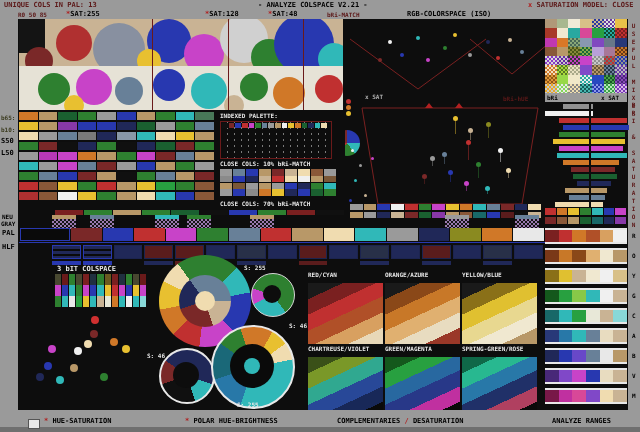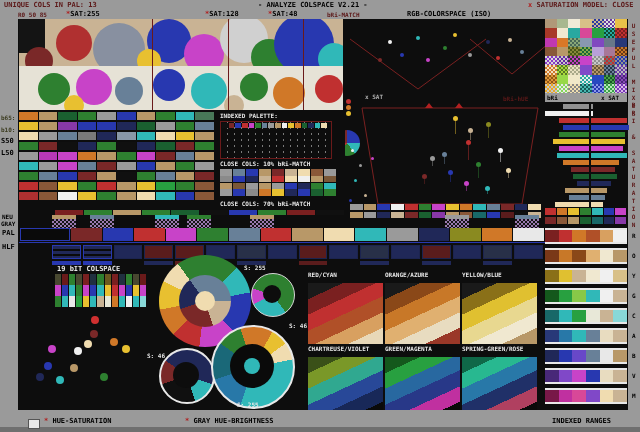--- a/index.html
+++ b/index.html
@@ -684,21 +684,21 @@
       <div class="seg" style="background: rgb(90, 28, 28);"></div>
       <div class="seg" style="background: transparent;"></div>
       <div class="seg" style="background: rgb(32, 40, 88);"></div>
       <div class="seg" style="background: transparent;"></div>
       <div class="seg" style="background: rgb(32, 40, 88);"></div>
       <div class="seg" style="background: transparent;"></div>
       <div class="seg" style="background: rgb(32, 40, 88);"></div>
       <div class="seg" style="background: transparent;"></div>
     </div>
 
-  <span id="cs-title" class="abs t7 whitetxt">19 bIT COLSPACE</span>
+  <span id="cs-title" class="abs t7 whitetxt">3 bIT COLSPACE</span>
   <div id="colspace" class="abs">
       <div class="mcol">
         <div class="mc" style="background: rgb(72, 72, 48);"></div>
         <div class="mc" style="background: rgb(200, 67, 200);"></div>
         <div class="mc" style="background: rgb(46, 128, 48);"></div>
       </div>
       <div class="mcol">
         <div class="mc" style="background: rgb(106, 26, 26);"></div>
         <div class="mc" style="background: rgb(40, 56, 176);"></div>
         <div class="mc" style="background: rgb(48, 184, 184);"></div>
@@ -871,17 +871,18 @@
       <div class="rrow" style="top: 160px;">
         <div class="rband" style="background: linear-gradient(90deg, rgb(120, 24, 72) 0%, rgb(120, 24, 72) 17%, rgb(192, 48, 160) 17%, rgb(192, 48, 160) 33%, rgb(216, 72, 152) 33%, rgb(216, 72, 152) 50%, rgb(128, 72, 200) 50%, rgb(128, 72, 200) 67%, rgb(240, 220, 176) 67%, rgb(240, 220, 176) 83%, rgb(201, 179, 148) 83%, rgb(201, 179, 148) 100%);"></div>
         <div class="rlet">M</div>
       </div>
     </div>
 
   <div id="footer" class="abs">
     <div id="f-dark"></div>
     <div id="f-tile"></div>
     <span id="f-hue" class="abs t7"><span class="redtxt">*</span> <span>HUE-SATURATION</span></span>
-    <span id="f-polar" class="abs t7"><span class="redtxt">*</span> <span>GRAY HUE-BRIGHTNESS</span></span>
-    <span id="f-ranges" class="abs t7">INDEXED RANGES</span>
+    <span id="f-polar" class="abs t7"><span class="redtxt">*</span> <span>POLAR HUE-BRIGHTNESS</span></span>
+    <span id="f-comp" class="abs t7"><span>COMPLEMENTARIES</span> <span class="redtxt">/</span> <span>DESATURATION</span></span>
+    <span id="f-ranges" class="abs t7">ANALYZE RANGES</span>
   </div>
 
 </div>
 
 </body></html>

